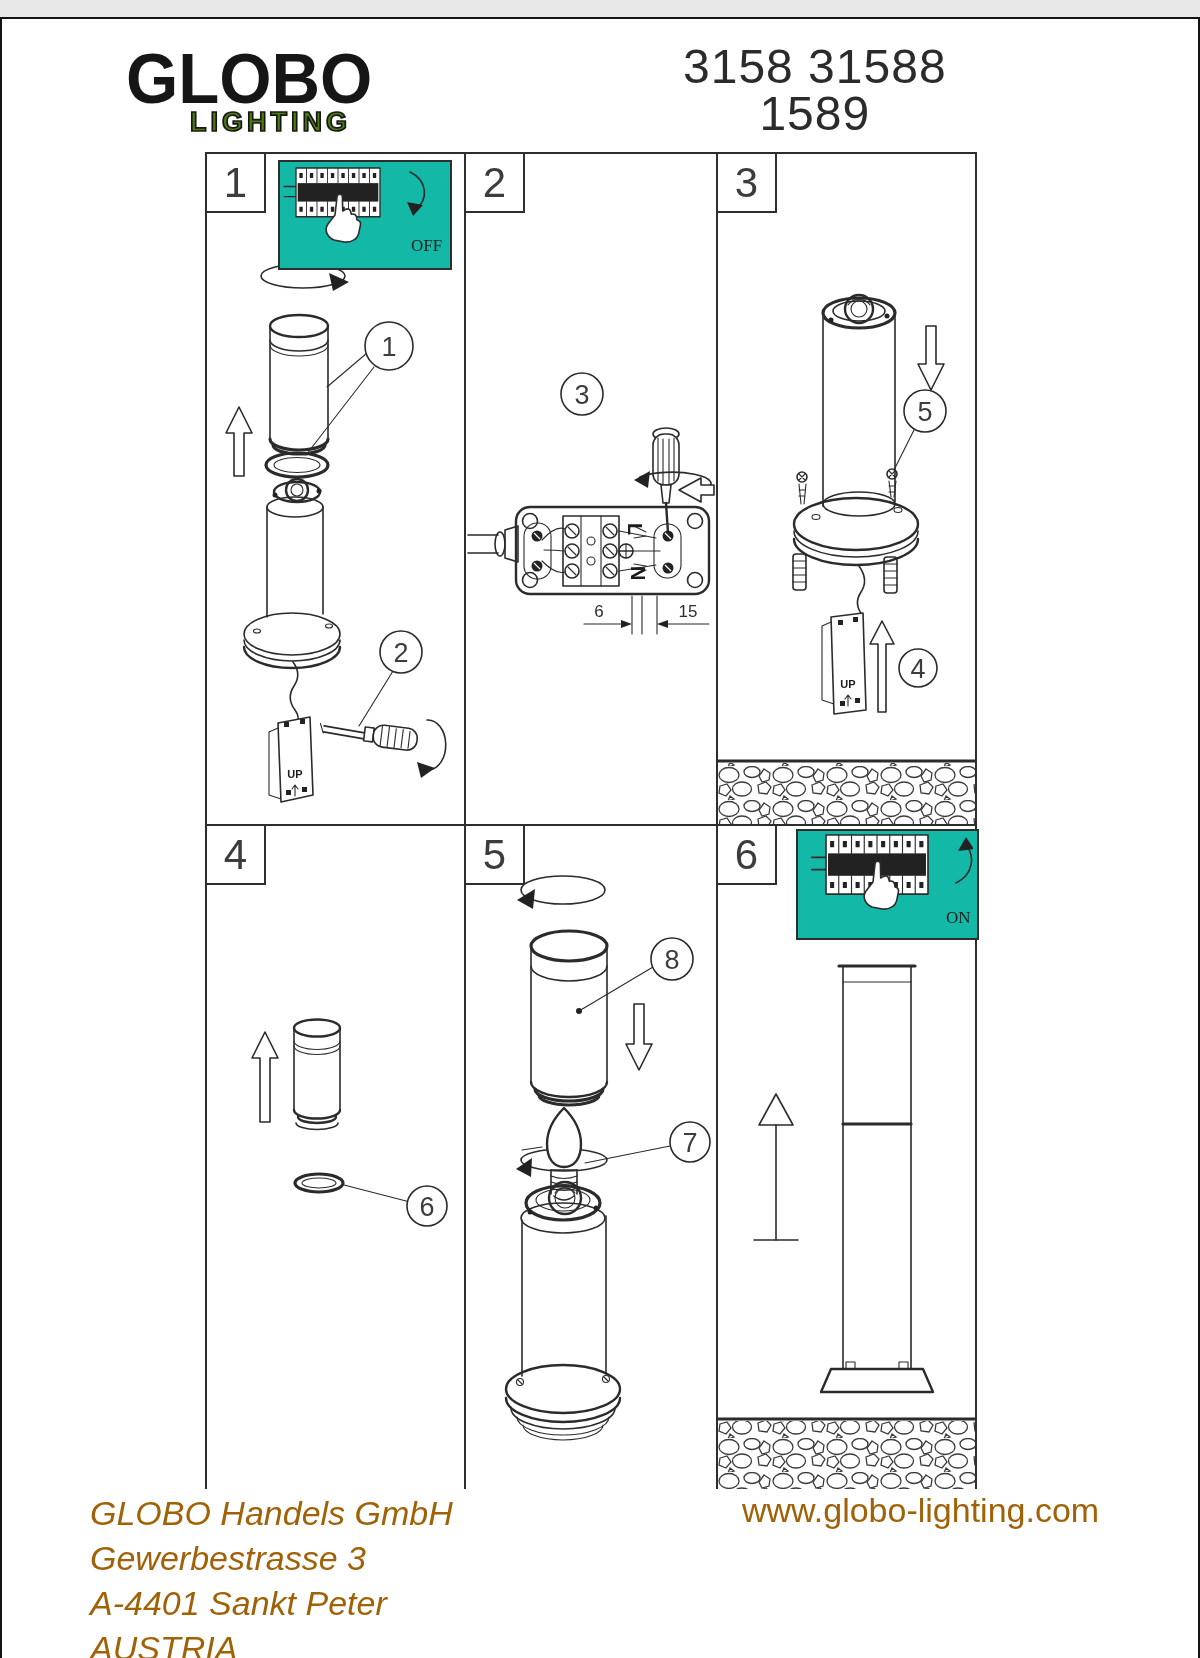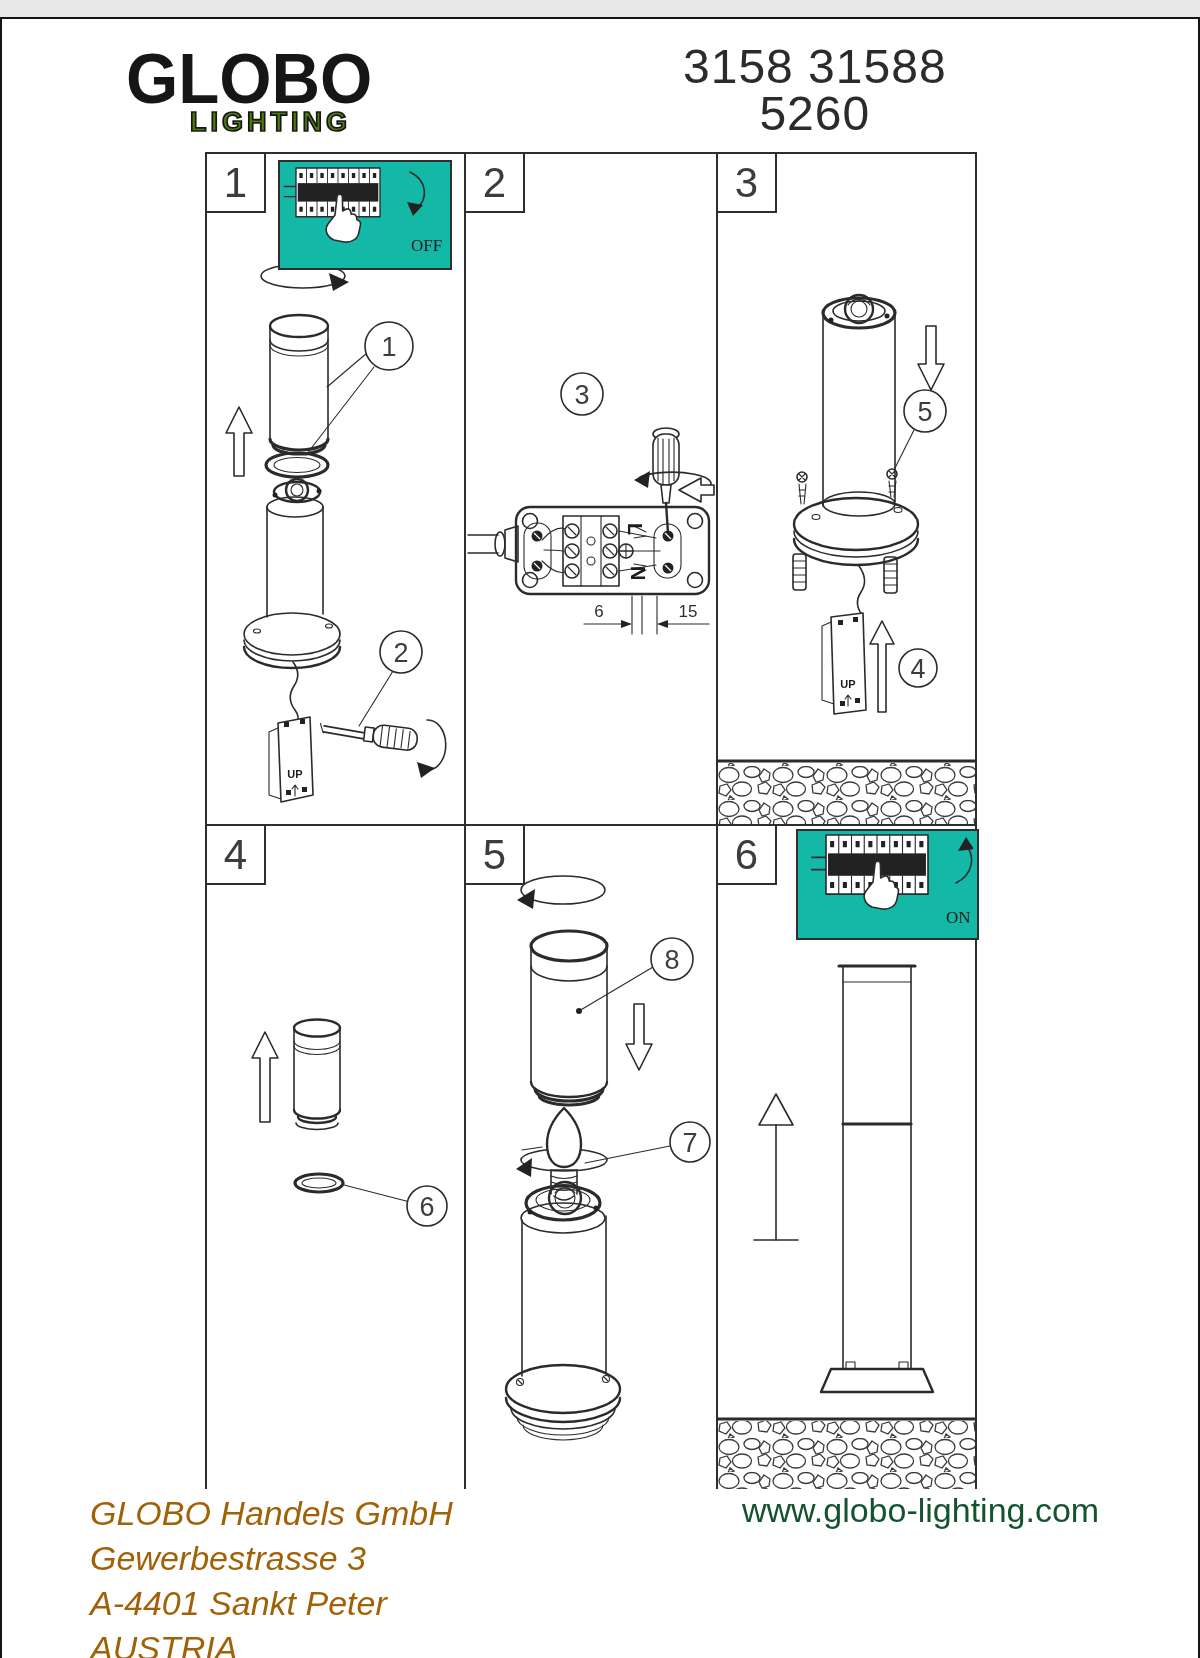--- a/index.html
+++ b/index.html
@@ -38,32 +38,32 @@
   .fw{fill:#fff;}
   .fb{fill:#222;stroke:none;}
   .wsl{stroke:#fff;stroke-width:1.2;fill:none;}
   .callout-num{font:300 27px "Liberation Sans",sans-serif;fill:#3d3d3d;text-anchor:middle;}
   .uptxt{font:700 11px "Liberation Sans",sans-serif;fill:#1c1c1c;text-anchor:middle;}
   .lntxt{font:600 20px "Liberation Sans",sans-serif;fill:#1c1c1c;}
   .dimtxt{font:400 17px "Liberation Sans",sans-serif;fill:#2e2e2e;text-anchor:middle;}
   .onofftxt{font:400 17px "Liberation Serif",serif;fill:#1c1c1c;}
   
   .footer-left{position:absolute;left:90px;top:1474px;font-size:34px;line-height:45px;color:#a16207;font-style:italic;}
-  .footer-site{position:absolute;left:742px;top:1474px;font-size:34px;color:#14532d;}
+  .footer-site{position:absolute;left:742px;top:1474px;font-size:34px;color:#a16207;}
 </style>
 </head>
 <body>
 
 <div class="sheet">
 
   <div class="brand">GLOBO</div>
   <div class="brand-sub">LIGHTING</div>
   <div class="models">
     <div>3158 31588</div>
-    <div>5260</div>
+    <div>1589</div>
   </div>
 
   <div class="grid">
 
     <div class="panel p1">
       <div class="numbox">1</div>
       <div class="inset inset1">
         <svg width="166" height="102" viewBox="0 0 166 102">
           <g transform="translate(16,6) scale(0.84)">
             <path class="ln" d="M-14,22 H0 M-14,34 H0"></path>

